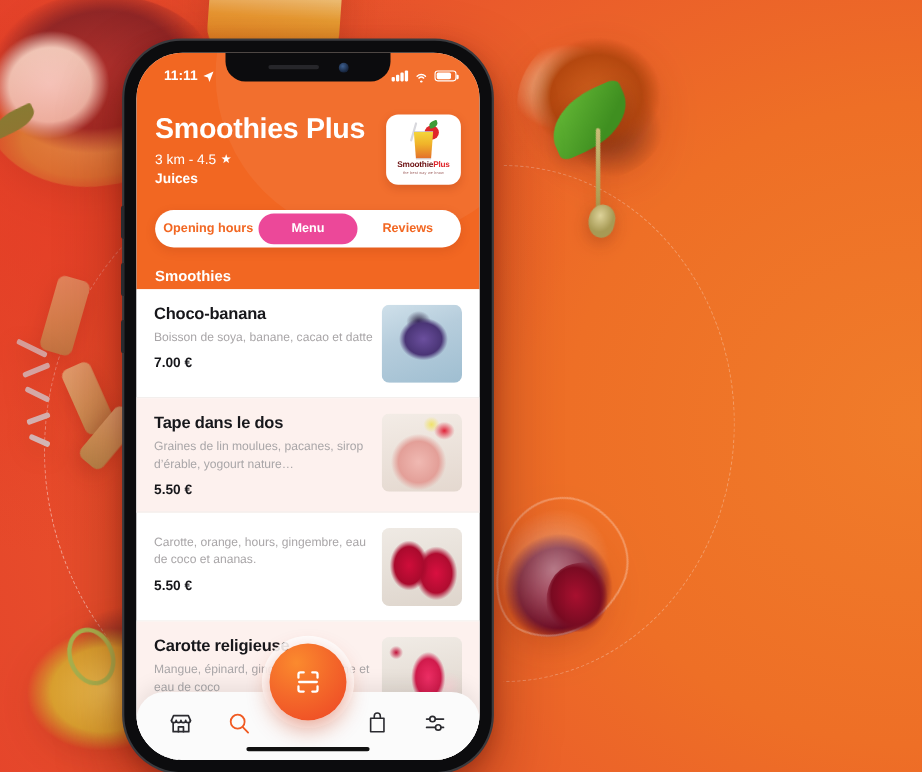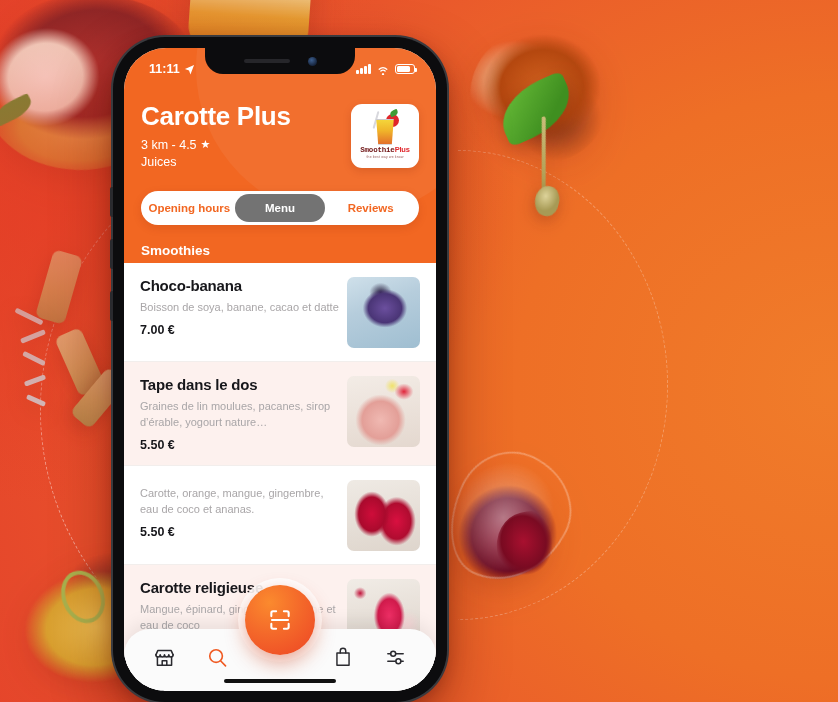--- a/index.html
+++ b/index.html
@@ -201,21 +201,21 @@
   .batt{ width:20px; height:10px; border:1.4px solid #fff; border-radius:3px; position:relative; }
   .batt::after{ content:""; position:absolute; right:-3.2px; top:3px; width:2px; height:4px;
     background:#fff; border-radius:0 1px 1px 0; }
   .batt i{ position:absolute; left:1.4px; top:1.4px; bottom:1.4px; width:68%;
     background:#fff; border-radius:1.5px; display:block; }
 
   .venue{ display:flex; justify-content:space-between; align-items:flex-start;
           margin-top:18px; position:relative; z-index:2; }
   .venue-name{ color:#fff; font-size:26px; font-weight:bold; letter-spacing:-.3px; line-height:1.1; }
   .venue-meta{ color:#fff; font-size:12.5px; margin-top:7px; display:flex; align-items:flex-start; gap:4px; }
-  .venue-cat{ color:#fff; font-size:12.5px; margin-top:3px; }
+  .venue-cat{ color:#fff; font-size:12.5px; margin-top:3px;font-weight:bold; }
   .star{ font-size:11px; }
 
   .logo-card{
     width:68px; height:64px; background:#fff; border-radius:11px;
     margin-top:2px; display:flex; flex-direction:column;
     align-items:center; justify-content:center; gap:1px;
     box-shadow:0 3px 8px rgba(120,30,0,.18); flex:none;
   }
   .logo-glass{ position:relative; width:26px; height:32px; }
   .logo-glass .cup{
@@ -230,35 +230,35 @@
   }
   .logo-glass .apple{
     position:absolute; right:-1px; top:1px; width:13px; height:13px;
     background:#e0262b; border-radius:50%;
   }
   .logo-glass .apple::after{
     content:""; position:absolute; left:4px; top:-4px; width:8px; height:6px;
     background:#3f9b35; border-radius:60% 10% 60% 10%; transform:rotate(-20deg);
   }
   .logo-text{ font-size:7.5px; font-weight:bold; letter-spacing:-.2px; line-height:1; }
-  .logo-text .a{ color:#6d1213;font-family:Liberation Mono, monospace; } .logo-text .b{ color:#e0262b; }
+  .logo-text .a{ color:#6d1213; } .logo-text .b{ color:#e0262b; }
   .logo-sub{ font-size:3.4px; color:#9a5a58; letter-spacing:.2px; }
 
   
   .tabs{
     display:flex; background:#fff; border-radius:22px; height:34px;
     margin-top:22px; padding:3px; position:relative; z-index:2;
     box-shadow: 0 3px 10px rgba(120,30,0,.14);
   }
   .tab{
     flex:1; display:flex; align-items:center; justify-content:center;
     font-size:11.5px; font-weight:bold; color:#f26722; border-radius:18px;
     cursor:pointer; white-space:nowrap;
   }
-  .tab.active{ background:#737373; color:#fff; }
+  .tab.active{ background:#ec4899; color:#fff; }
 
   .section-title{
     color:#fff; font-size:13.5px; font-weight:bold; margin-top:18px;
     position:relative; z-index:2;
   }
 
   
   .menu-list{ position:absolute; left:0; right:0; top:215px; bottom:0; background:#fff; }
   .menu-item{
     display:flex; align-items:flex-start; gap:5px;
@@ -385,21 +385,21 @@
             <path d="M8.3 11.6a5.6 5.6 0 0 1 7.4 0" stroke="#fff" stroke-width="2.2" fill="none" stroke-linecap="round"></path>
           </svg>
           <span class="batt">
               <i></i>
             </span>
         </div>
       </div>
 
       <div class="venue">
         <div>
-          <div class="venue-name">Carotte Plus</div>
+          <div class="venue-name">Smoothies Plus</div>
           <div class="venue-meta">
             <span>3 km - 4.5</span>
             <span class="star">★</span>
           </div>
           <div class="venue-cat">Juices</div>
         </div>
 
         <div class="logo-card">
           <div class="logo-glass">
             <span class="straw"></span>
@@ -437,21 +437,21 @@
         <div class="mi-text">
           <div class="mi-title">Tape dans le dos</div>
           <div class="mi-desc">Graines de lin moulues, pacanes, sirop d’érable, yogourt nature…</div>
           <div class="mi-price">5.50 €</div>
         </div>
         <div class="mi-img img-tape"></div>
       </div>
 
       <div class="menu-item">
         <div class="mi-text">
-          <div class="mi-desc">Carotte, orange, mangue, gingembre, eau de coco et ananas.</div>
+          <div class="mi-desc">Carotte, orange, hours, gingembre, eau de coco et ananas.</div>
           <div class="mi-price">5.50 €</div>
         </div>
         <div class="mi-img img-carotte"></div>
       </div>
 
       <div class="menu-item alt">
         <div class="mi-text">
           <div class="mi-title">Carotte religieuse</div>
           <div class="mi-desc">Mangue, épinard, gingembre, menthe et eau de coco</div>
           <div class="mi-price">6.70 €</div>

